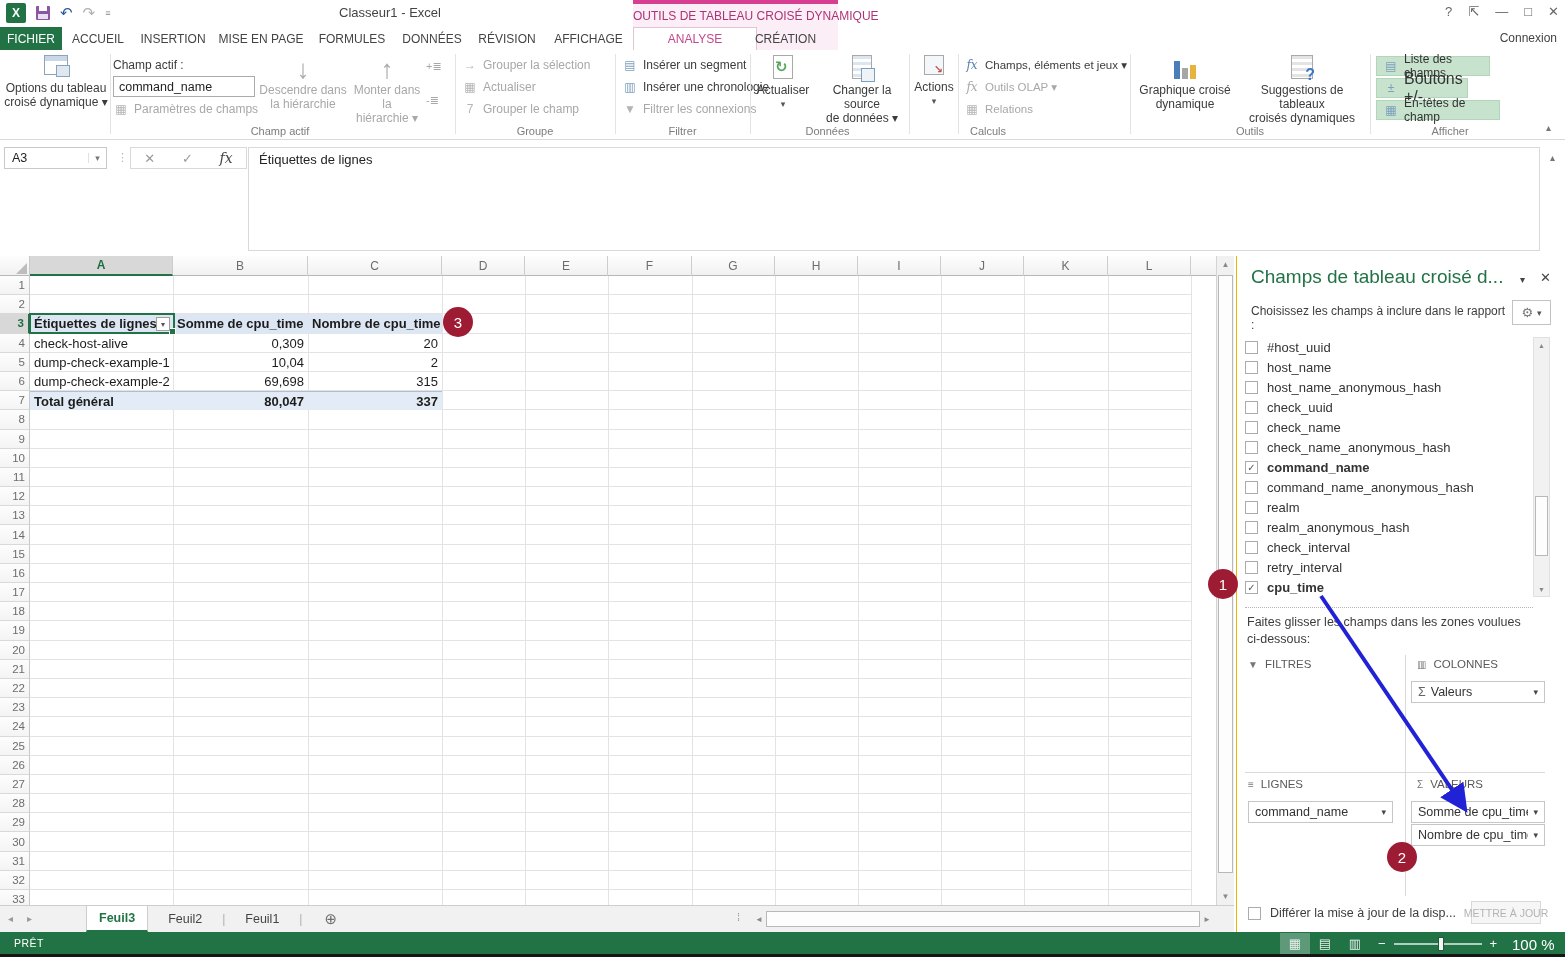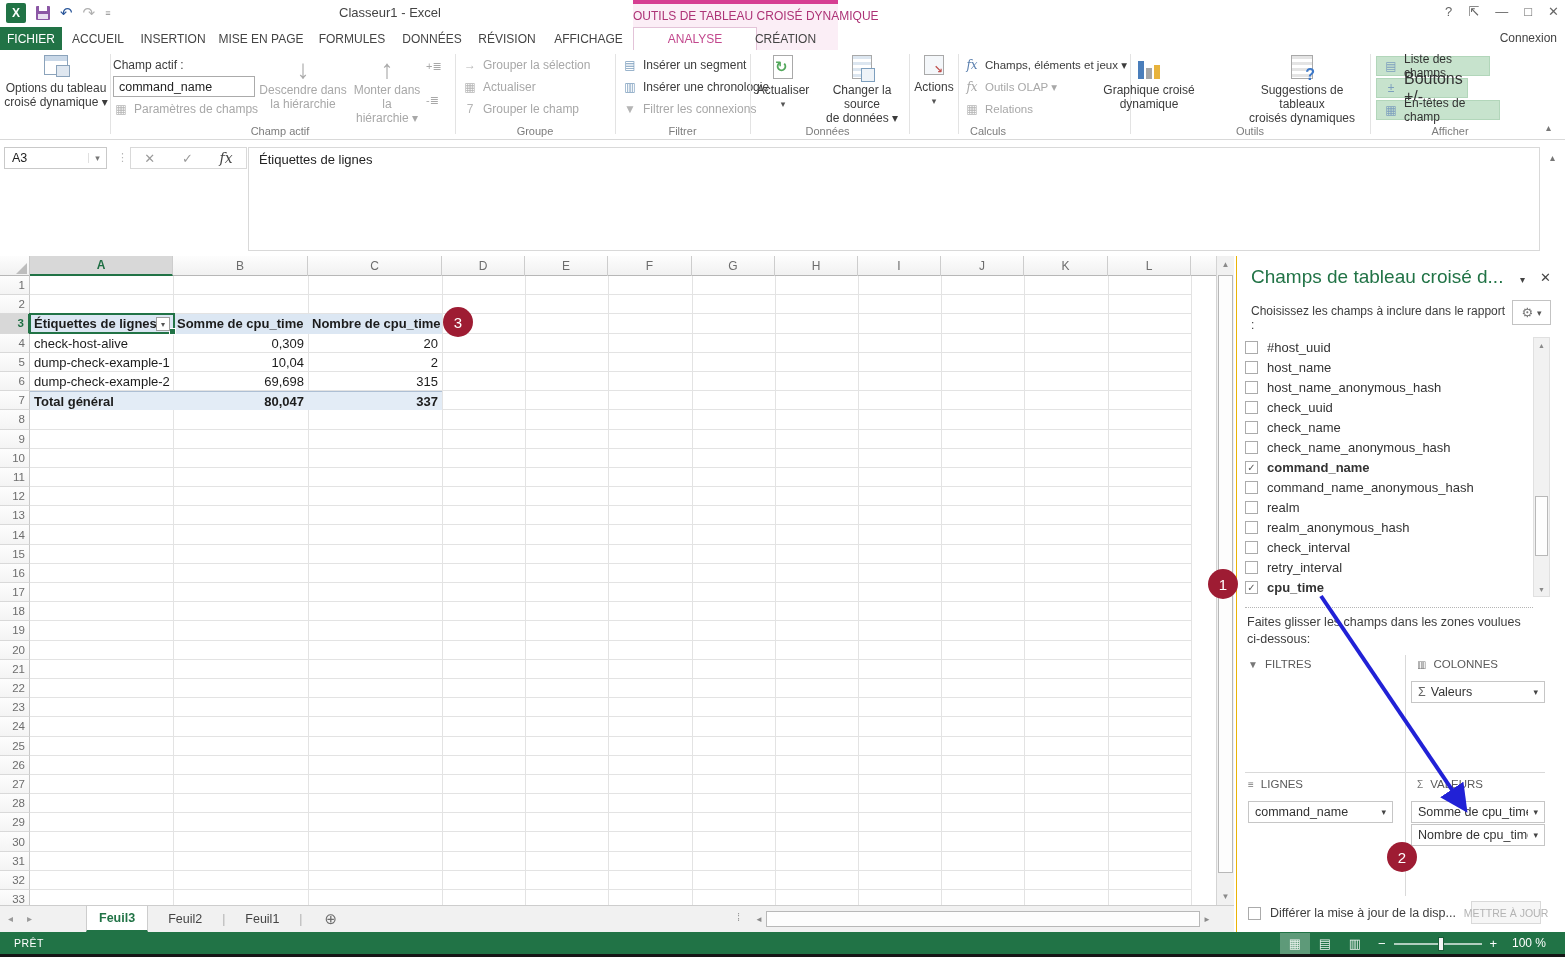--- a/index.html
+++ b/index.html
@@ -158,21 +158,21 @@
   
   .statusbar { position:absolute; left:0; top:932px; width:1565px; height:23px; background:#217346; color:#fff; }
   .ready { position:absolute; left:14px; top:5px; font-size:10.5px; letter-spacing:0.5px; }
   .viewicons { position:absolute; left:1280px; top:1px; display:flex; }
   .vi { width:30px; height:21px; display:flex; align-items:center; justify-content:center; color:#e8f1ec; font-size:13px; }
   .vi.on { background:rgba(255,255,255,0.28); }
   .zoomctl { position:absolute; left:1378px; top:2px; display:flex; align-items:center; gap:8px; height:19px; }
   .zoomctl .minus,.zoomctl .plus { font-size:13px; color:#fff; }
   .ztrack { width:88px; height:2px; background:rgba(255,255,255,0.65); position:relative; }
   .zthumb { position:absolute; left:44px; top:-6px; width:6px; height:14px; background:#f5f5f5; border:1px solid #1a5c38; }
-  .zoomval { position:absolute; left:1512px; top:4px; font-size:12px; }
+  .zoomval { position:absolute; left:1512px; top:4px; font-size:15px; }
   .bottomstrip { position:absolute; left:0; top:954px; width:1565px; height:3px; background:#161616; }
 
   
   .badge { position:absolute; width:30px; height:30px; border-radius:50%; background:#9e1c33; color:#fff;
      display:flex; align-items:center; justify-content:center; font-size:15px; z-index:50; }
   .arrow-svg { position:absolute; left:0; top:0; width:1565px; height:957px; pointer-events:none; z-index:40; }
 </style>
 </head>
 <body>
 
@@ -311,21 +311,21 @@
       <span class="fxmini dim">fx</span>
       <span>Outils OLAP ▾</span>
     </div>
     <div class="rrow dim" style="left:964px;top:52px;font-size:11.5px;">
       <span class="si gray">▦</span>
       <span>Relations</span>
     </div>
     <div class="glabel" style="left:902px;width:172px;">Calculs</div>
     <div class="gdiv" style="left:1130px;"></div>
 
-    <div class="bigbtn" style="left:1098px;top:5px;width:102px;">
+    <div class="bigbtn" style="left:1134px;top:5px;width:102px;">
       <span class="ico-chart" style="margin-bottom:4px;">
         <i style="height:18px;background:#4a7ebb;"></i>
           <i style="height:11px;background:#a6a6a6;"></i>
           <i style="height:14px;background:#e8b33c;"></i>
       </span>
       <span>Graphique croisé</span>
       <span>dynamique</span>
     </div>
     <div class="bigbtn" style="left:1238px;top:5px;width:128px;">
       <span class="ico-suggest" style="margin-bottom:4px;"></span>

